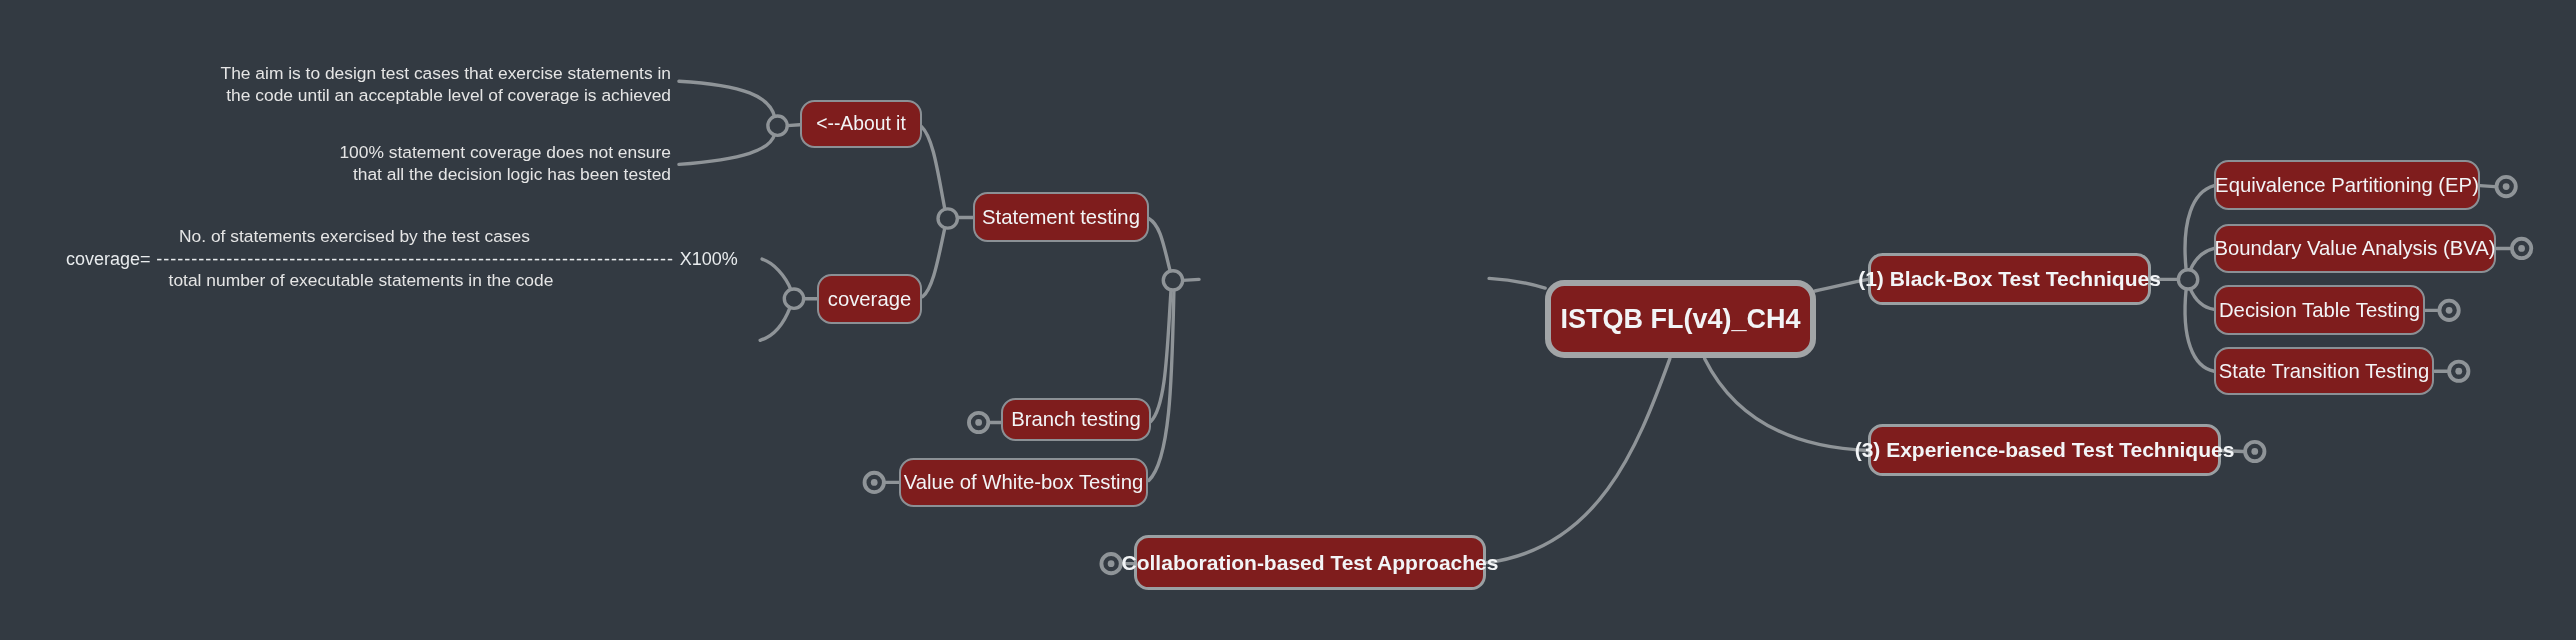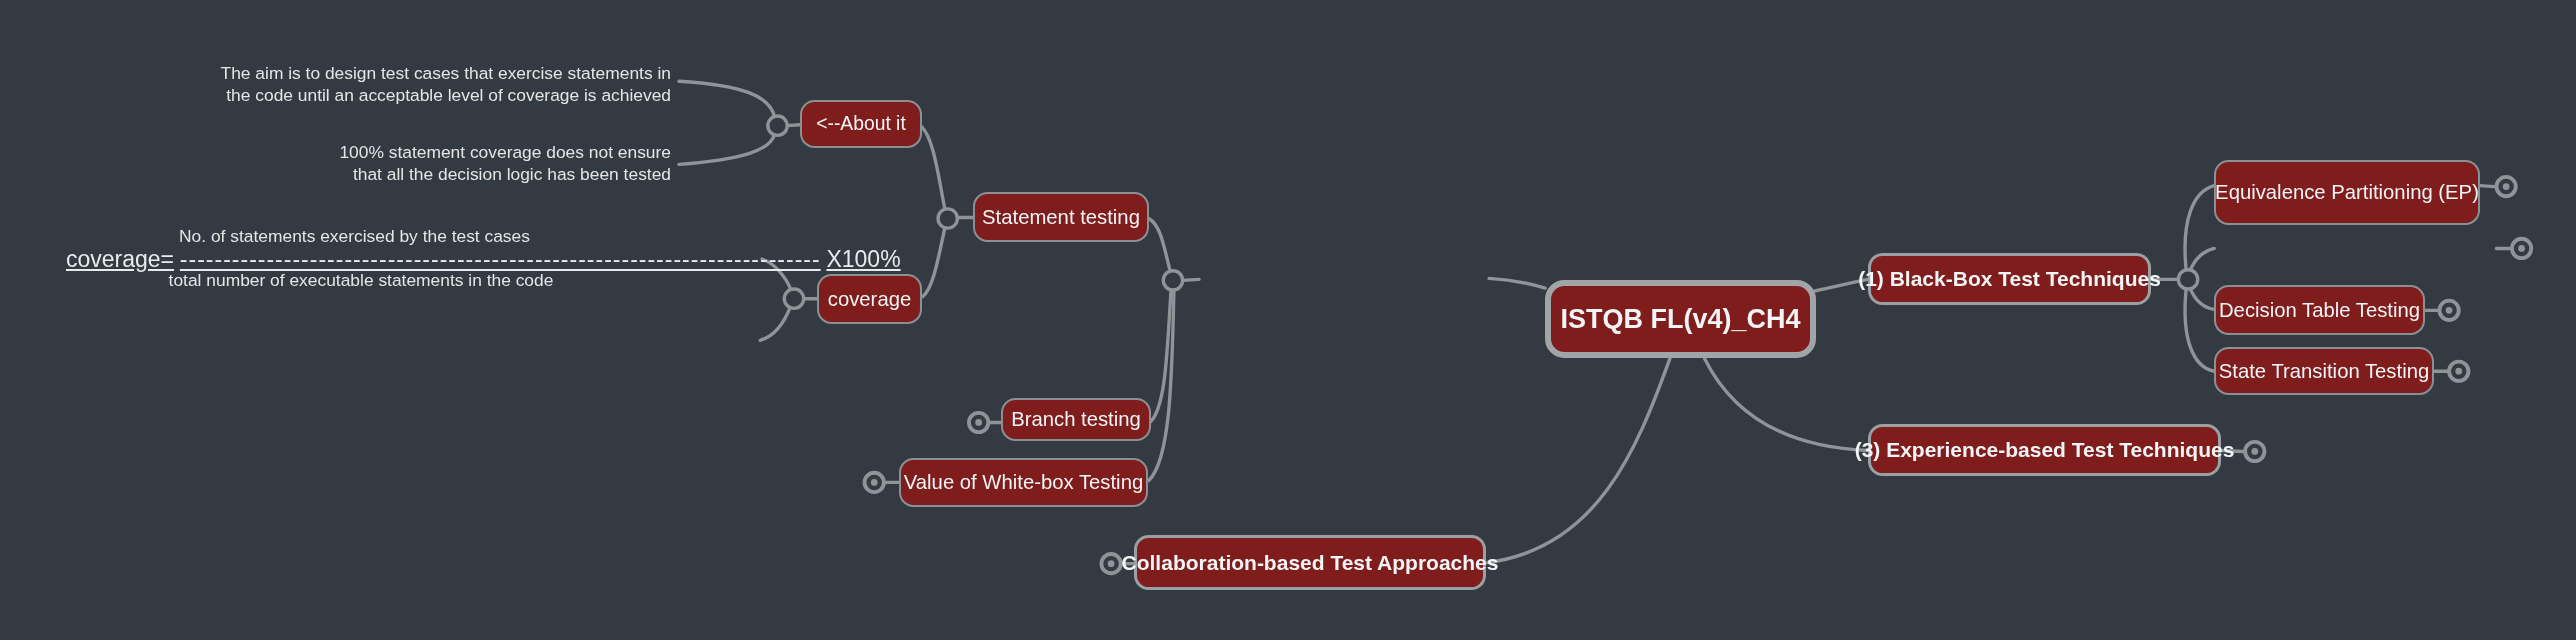--- a/index.html
+++ b/index.html
@@ -40,21 +40,21 @@
     color:#e5e5e5;
     font-size:17.4px;
     line-height:22px;
     white-space:nowrap;
   }
   .note.right{text-align:right;}
   .note.center{text-align:center;}
   .formula-bar{
     position:absolute;
     display:flex;align-items:center;
-    color:#e8ebed;font-size:23px;line-height:22px;white-space:nowrap;text-decoration:underline;
+    color:#e8ebed;font-size:18px;line-height:22px;white-space:nowrap;
   }
 </style>
 </head>
 <body>
 
 <div id="canvas">
 
   <svg id="connector-layer" viewBox="0 0 2664 662" xmlns="http://www.w3.org/2000/svg">
     <g stroke="#8f9498" stroke-width="3.5" fill="none" stroke-linecap="round">
 
@@ -137,22 +137,23 @@
         <circle cx="904" cy="499" r="10" fill="#333a42" stroke="#8f9498" stroke-width="4"></circle>
         <circle cx="904" cy="499" r="3.5" fill="#8f9498" stroke="none"></circle>
       </g>
     </g>
   </svg>
 
   <div class="node central" style="left:1545px;top:280px;width:271px;height:78px;">ISTQB FL(v4)_CH4</div>
 
   <div class="node main" style="left:1868px;top:253px;width:283px;height:52px;">(1) Black-Box Test Techniques</div>
 
-  <div class="node sub" style="left:2214px;top:160px;width:266px;height:65px;">Equivalence Partitioning (EP)</div>
+  <div class="node sub" style="left:2214px;top:160px;width:266px;height:50px;">Equivalence Partitioning (EP)</div>
 
+  <div class="node sub" style="left:2214px;top:224px;width:282px;height:49px;">Boundary Value Analysis (BVA)</div>
 
   <div class="node sub" style="left:2214px;top:285px;width:211px;height:50px;">Decision Table Testing</div>
 
   <div class="node sub" style="left:2214px;top:347px;width:220px;height:48px;">State Transition Testing</div>
 
 
   <div class="node sub" style="left:973px;top:192px;width:176px;height:50px;">Statement testing</div>
 
   <div class="node sub" style="left:800px;top:100px;width:122px;height:48px;font-size:19.3px;">&lt;--About it</div>
 

